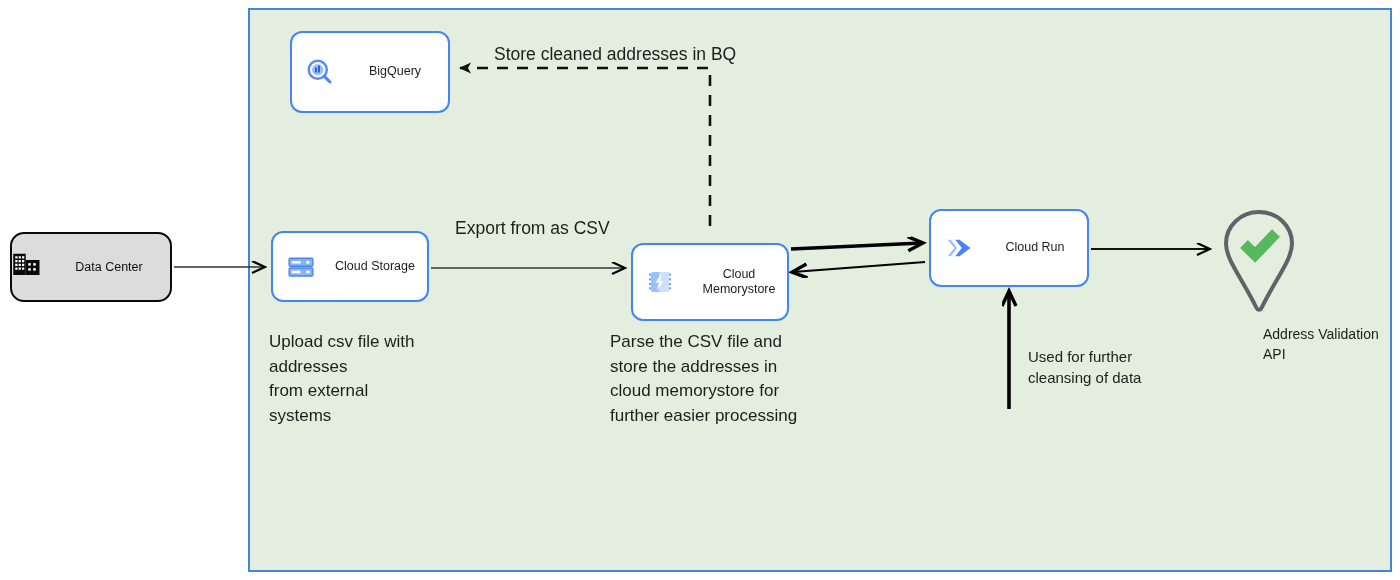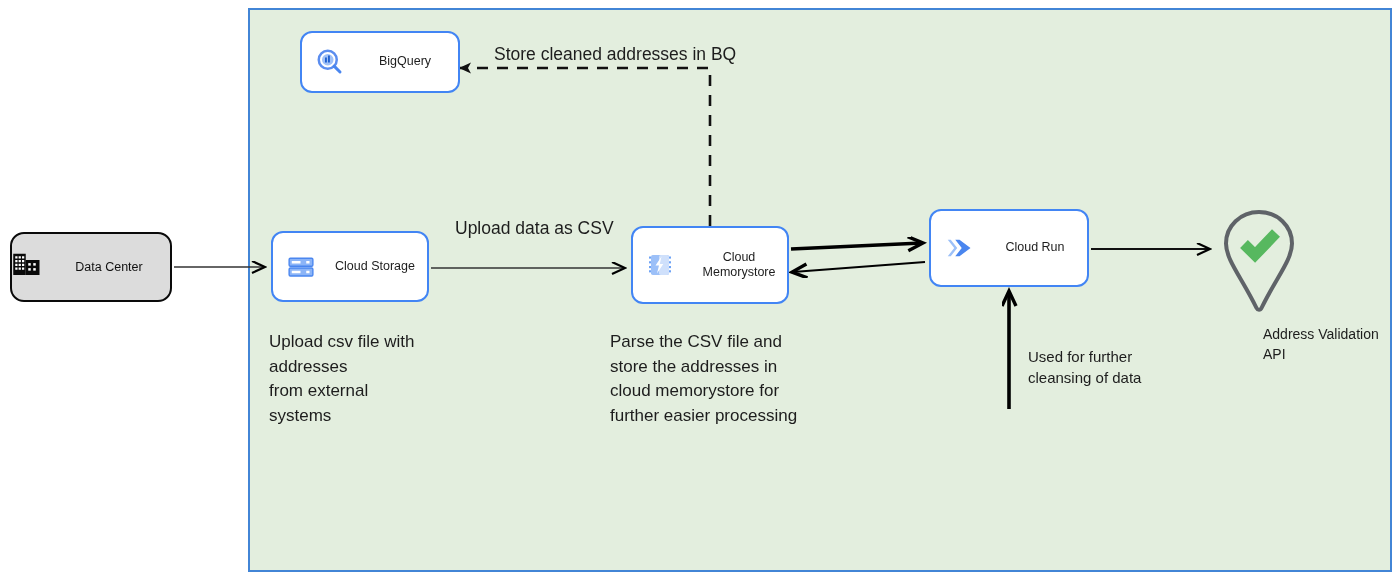--- a/index.html
+++ b/index.html
@@ -72,23 +72,23 @@
   }
   #node-data-center .node-label {
     flex: 1;
     text-align: center;
     font-size: 12.5px;
     color: #111;
     padding-right: 16px;
   }
 
   
-  #node-bigquery      { left: 300px;  top: 31px;  width: 160px; height: 62px; }
+  #node-bigquery      { left: 290px;  top: 31px;  width: 160px; height: 82px; }
   #node-cloud-storage { left: 271px;  top: 231px; width: 158px; height: 71px; }
-  #node-memorystore   { left: 631px;  top: 226px; width: 158px; height: 78px; gap: 10px; }
+  #node-memorystore   { left: 631px;  top: 243px; width: 158px; height: 78px; gap: 10px; }
   #node-cloud-run     { left: 929px;  top: 209px; width: 160px; height: 78px; }
   #node-scheduler     { left: 930px;  top: 411px; width: 160px; height: 72px; }
 
   
   .annot {
     color: #1d1d1d;
     white-space: pre-line;
   }
   #label-store-bq {
     left: 494px; top: 44px;
@@ -266,21 +266,21 @@
 
   <div class="abs" id="node-address-api">
     <svg width="82" height="108" viewBox="0 0 82 108" xmlns="http://www.w3.org/2000/svg">
       <path d="M41,4 C22.5,4 8,18 8,35.5 C8,52 24,70 38.5,100 C39.6,102.4 42.4,102.4 43.5,100 C58,70 74,52 74,35.5 C74,18 59.5,4 41,4 Z" fill="none" stroke="#5f6368" stroke-width="4"></path>
       <path d="M26,36 L37,47 L58,25" fill="none" stroke="#57b85f" stroke-width="11" stroke-linecap="butt" stroke-linejoin="miter"></path>
     </svg>
   </div>
 
   <div class="abs annot" id="label-store-bq">Store cleaned addresses in BQ</div>
 
-  <div class="abs annot" id="label-export-csv">Upload data as CSV</div>
+  <div class="abs annot" id="label-export-csv">Export from as CSV</div>
 
   <div class="abs annot" id="label-upload">Upload csv file with
 addresses
 from external
 systems</div>
 
   <div class="abs annot" id="label-parse">Parse the CSV file and
 store the addresses in
 cloud  memorystore for
 further easier processing</div>

